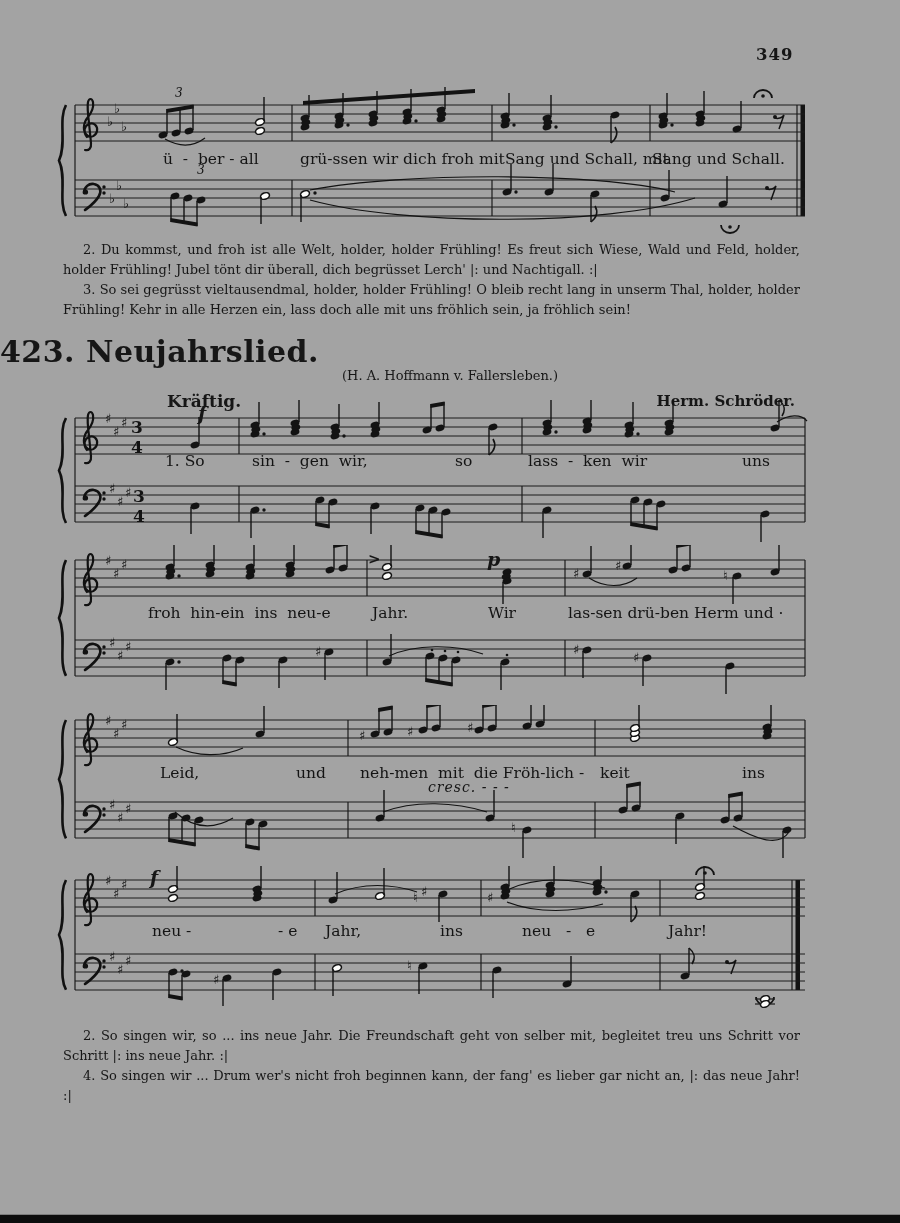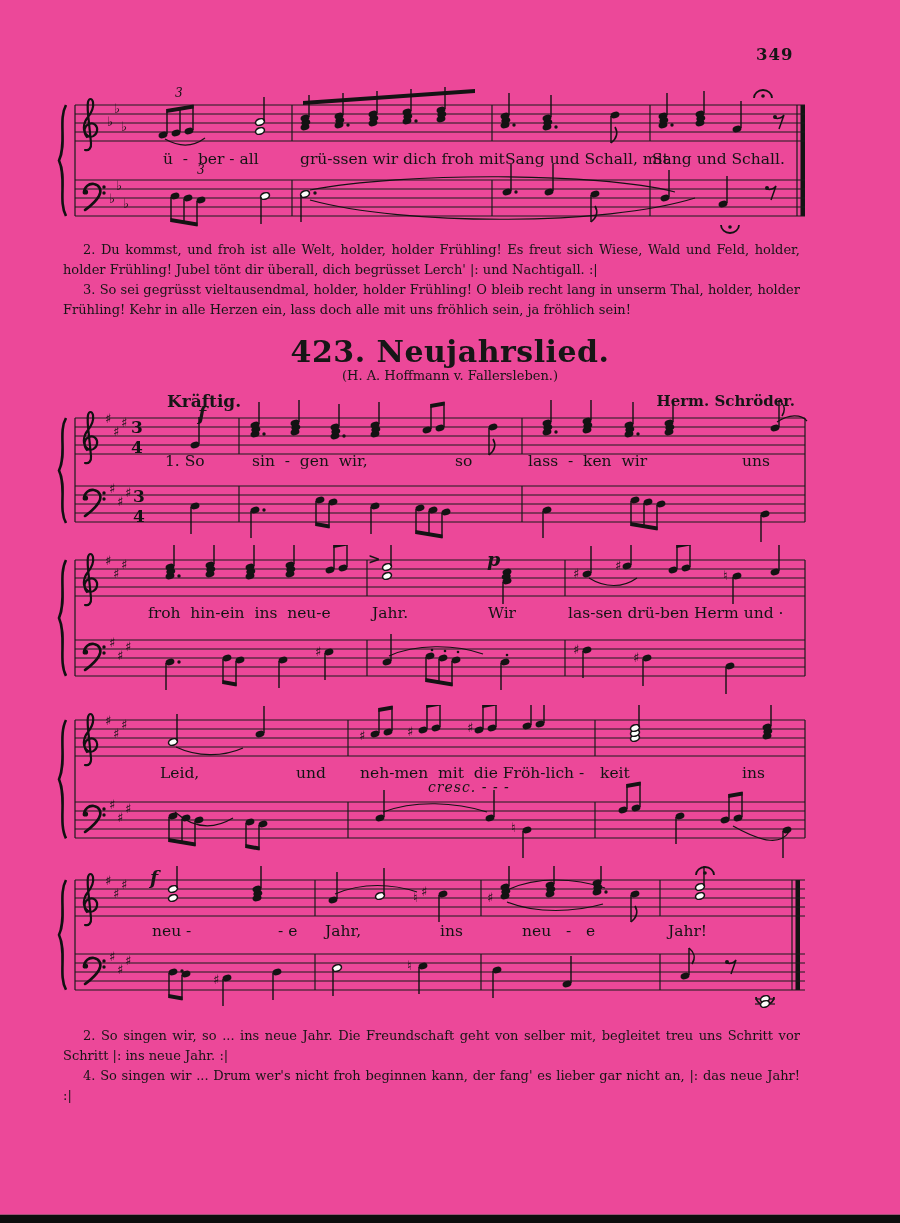--- a/index.html
+++ b/index.html
@@ -1,23 +1,23 @@
 <!DOCTYPE html>
 <html><head>
 <meta charset="utf-8">
 <style>
   html,body{margin:0;padding:0;background:#d8d8d4;}
-  .page{position:relative;width:900px;height:1223px;background:#ec4899;color:#161616;
+  .page{position:relative;width:900px;height:1223px;background:#a3a3a3;color:#161616;
         font-family:"DejaVu Serif",serif;overflow:hidden;}
   .abs{position:absolute;}
   .pageno{font-size:16.5px;font-weight:bold;letter-spacing:1px;}
   .verses{position:absolute;left:63px;width:737px;text-align:justify;
           font-size:13px;line-height:20px;}
   .verses p{margin:0;text-indent:20px;}
-  .title{left:0;right:0;text-align:center;font-size:30px;font-weight:bold;letter-spacing:.5px;}
+  .title{left:0;right:0;font-size:30px;font-weight:bold;letter-spacing:.5px;}
   .lyricist{left:0;right:0;text-align:center;font-size:13px;font-weight:normal;}
   .permission{left:0;right:0;text-align:center;font-size:13.5px;font-weight:bold;}
   .tempo{font-size:17px;font-weight:bold;margin-left:29px;}
   .composer{font-size:15px;font-weight:bold;}
   .lyr{position:absolute;font-size:15.5px;white-space:pre;color:#141414;}
   .dyn{position:absolute;font-style:italic;font-weight:bold;font-size:19px;}
   .accent{position:absolute;font-weight:bold;font-size:15px;}
   .cresc{position:absolute;font-style:italic;font-size:14px;letter-spacing:1px;}
   svg.sys{position:absolute;left:0;width:900px;}
   .stem{stroke:#131313;stroke-width:1.4;}

